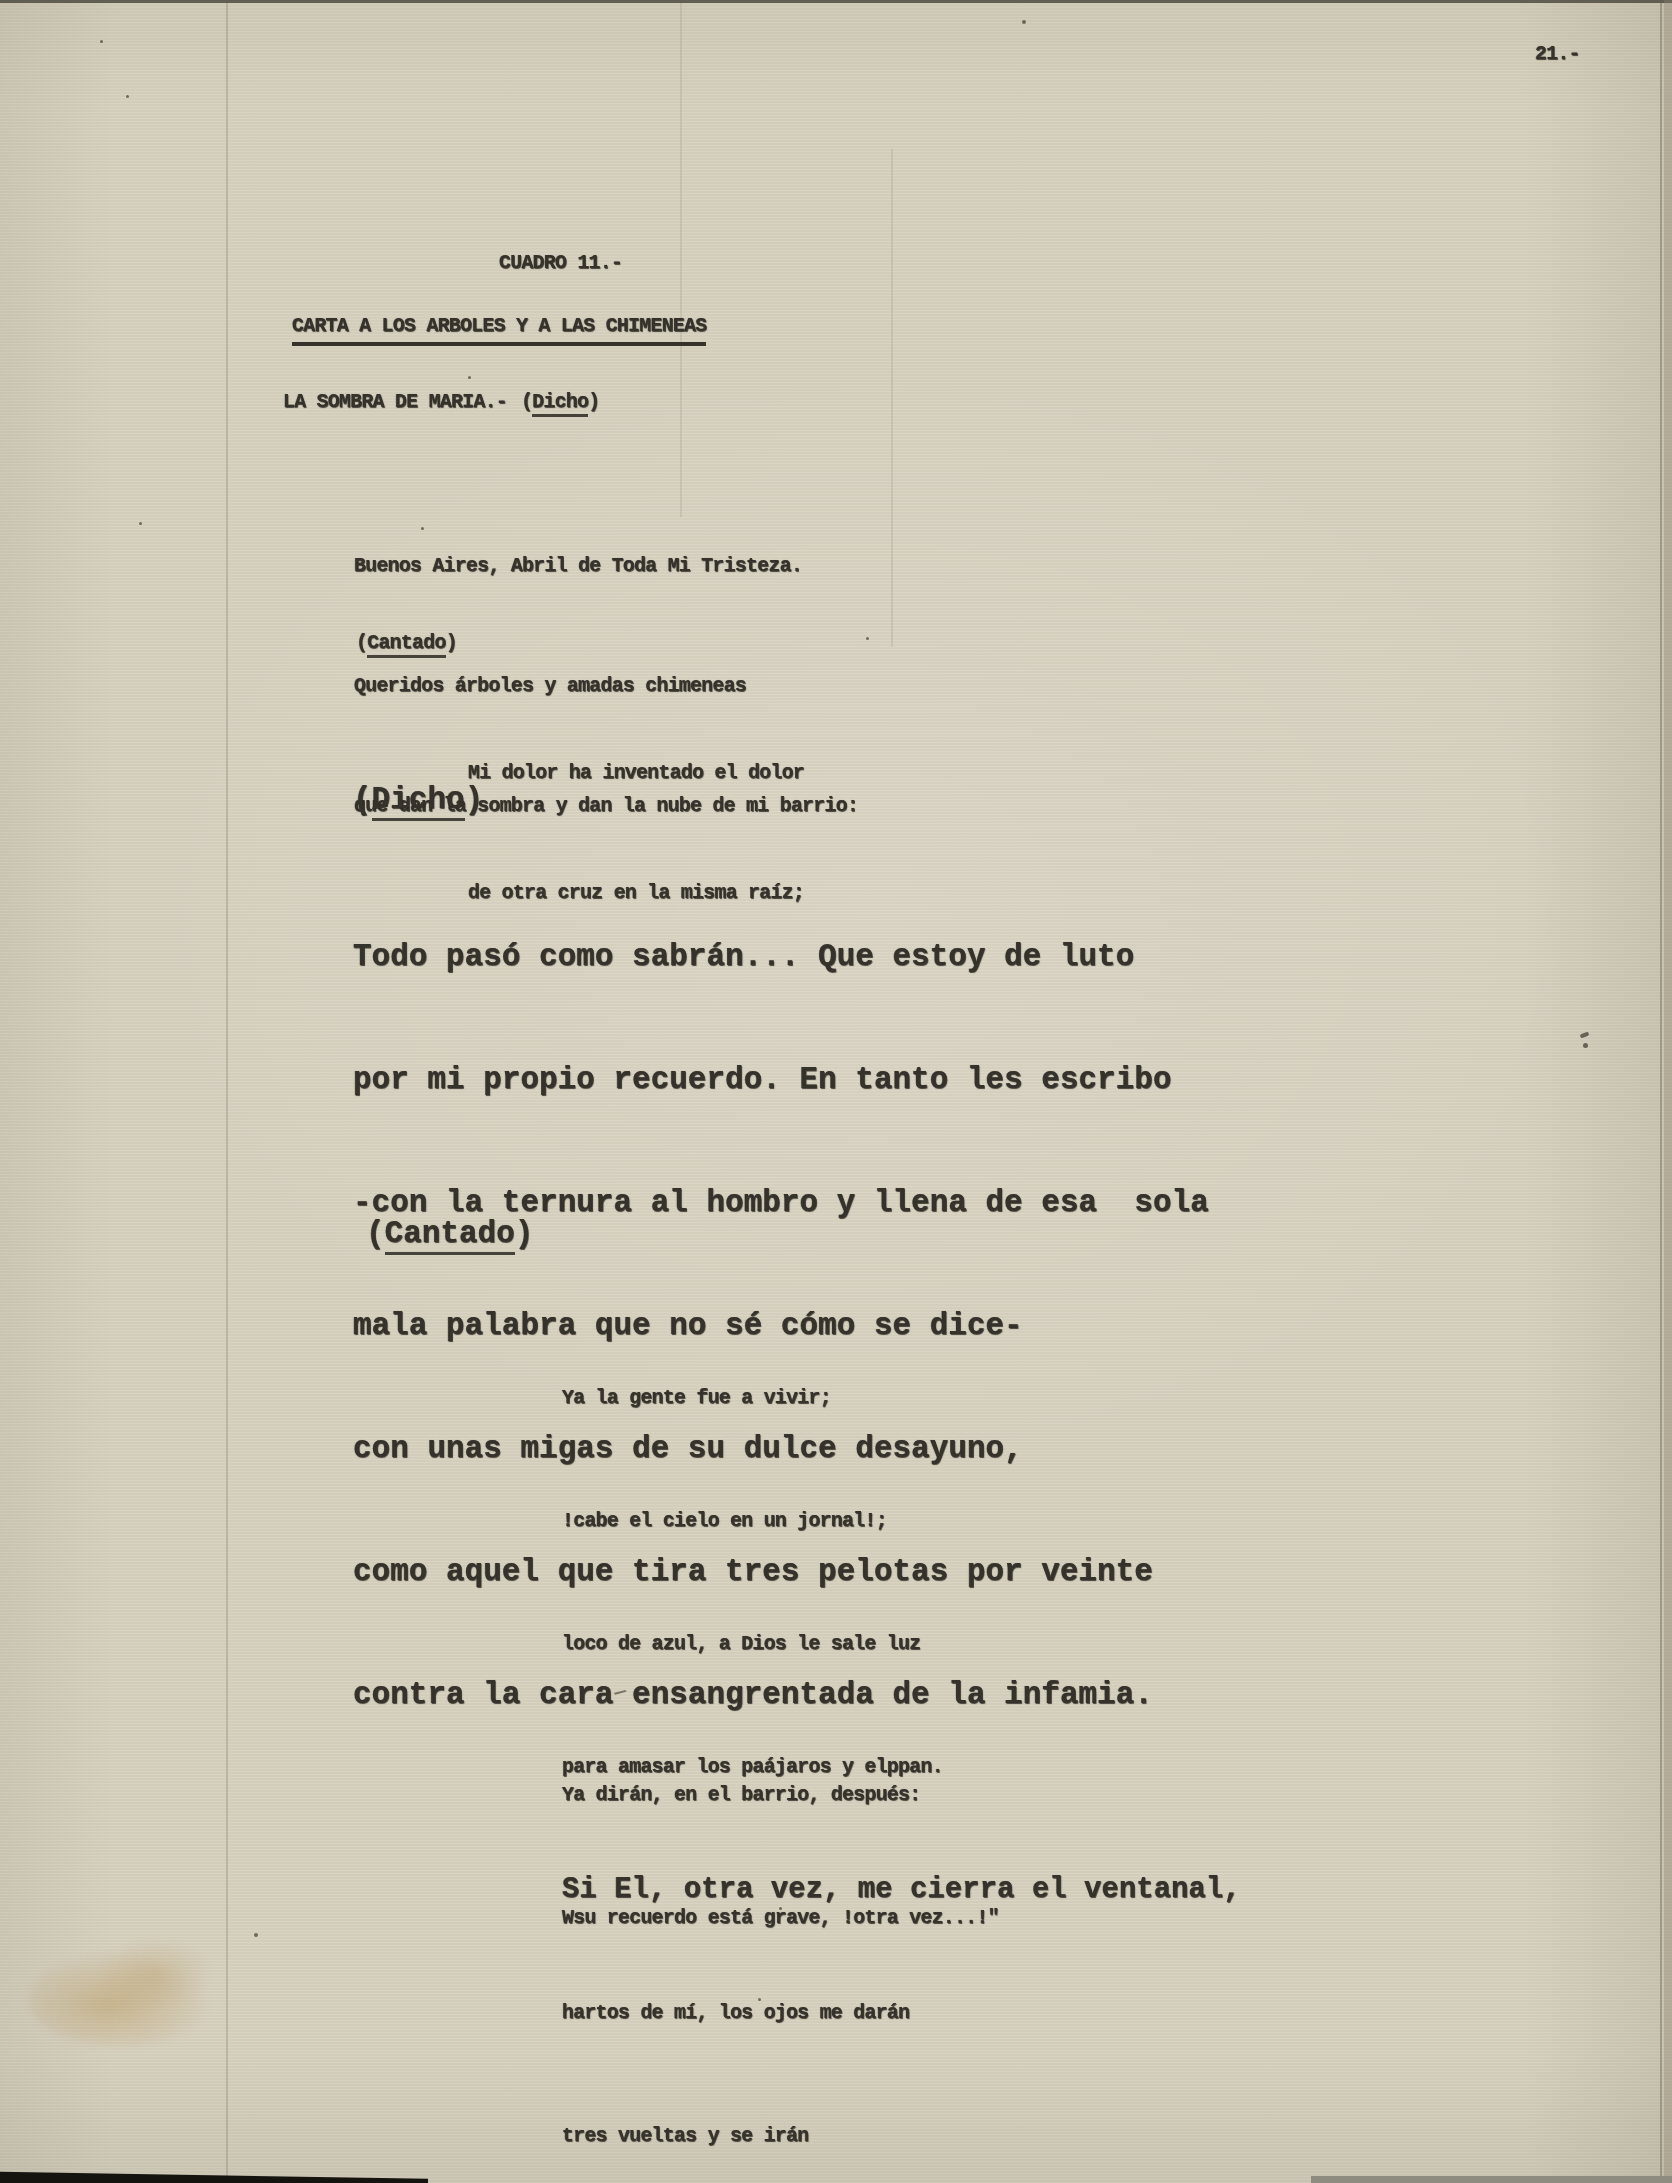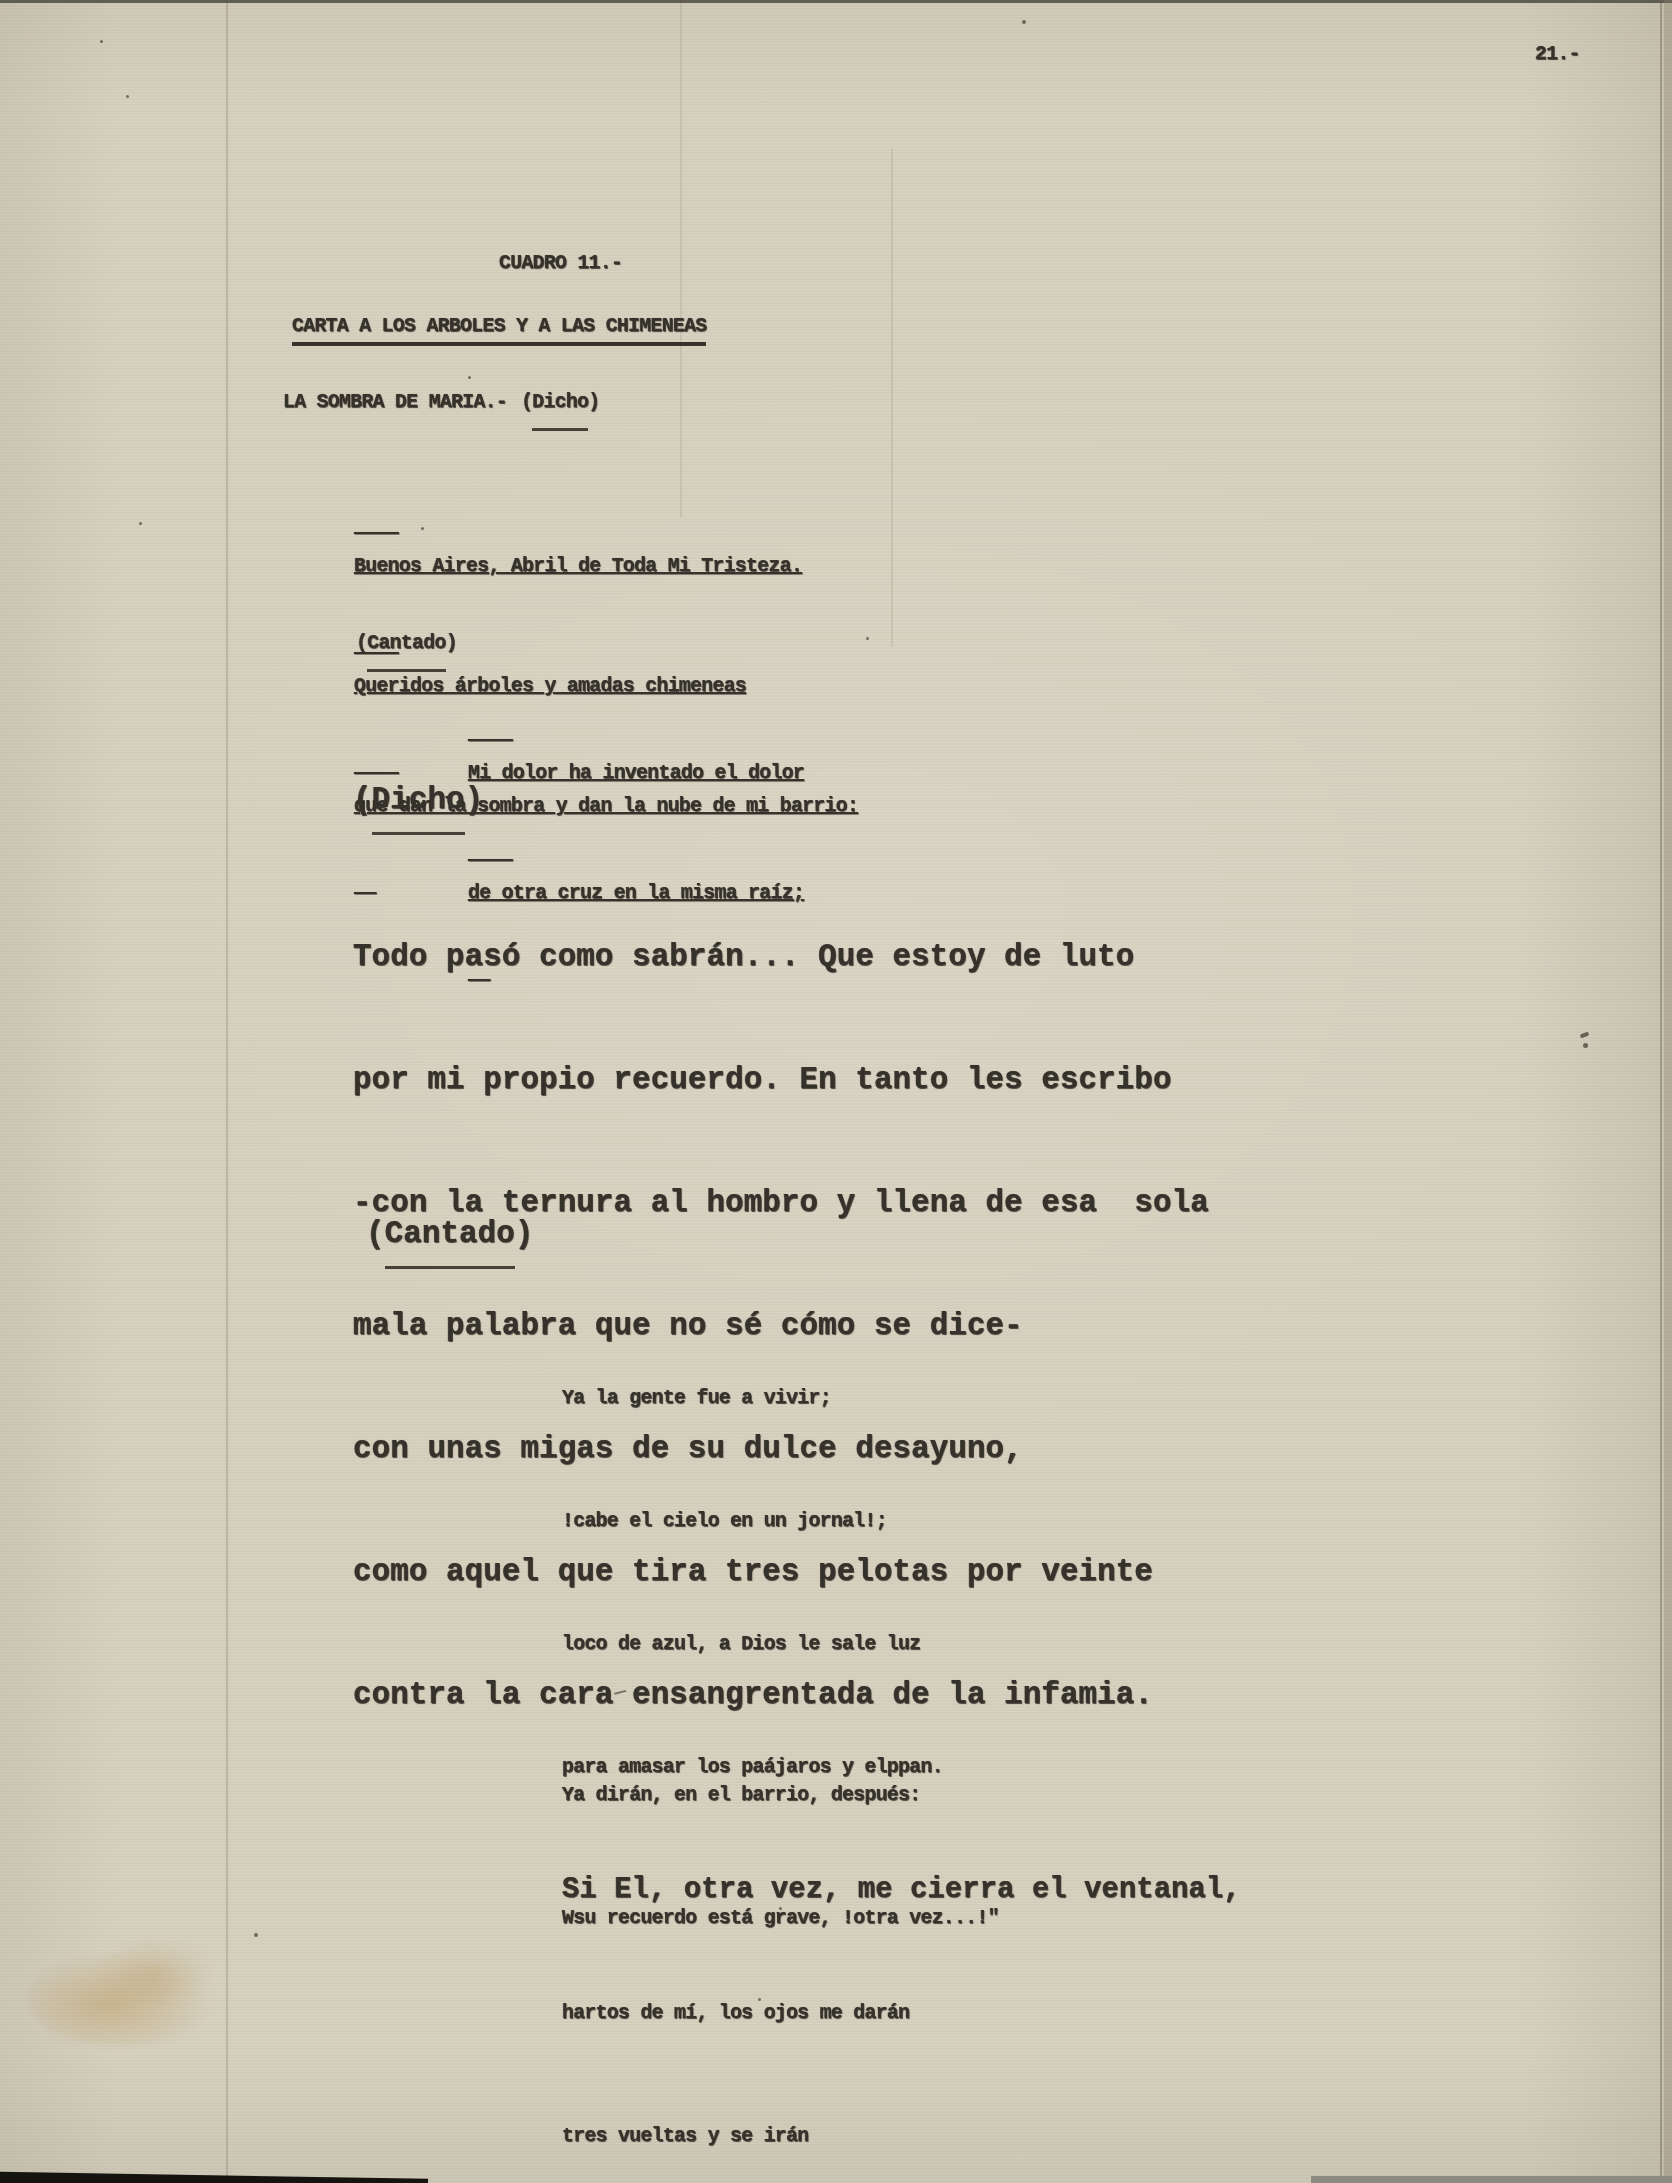--- a/index.html
+++ b/index.html
@@ -17,23 +17,23 @@
     color:#34322b;
     font-weight:bold;
   }
   .ink{
     text-shadow:0.6px 0.6px 0.9px rgba(48,44,36,0.85), -0.4px 0 0.7px rgba(48,44,36,0.45);
     white-space:pre;
   }
   .abs{position:absolute;}
   .size-a{font-size:20px;letter-spacing:-0.8px;}
   .size-b{font-size:31px;letter-spacing:0px;}
-  .block-a{line-height:40px;text-decoration:underline;}
+  .block-a{line-height:40px;}
   .block-b{line-height:41px;}
-  .u{border-bottom:3px solid rgba(44,41,34,0.85);padding-bottom:15px;}
+  .u{border-bottom:3px solid rgba(44,41,34,0.85);padding-bottom:1px;}
   .u-thick{border-bottom:4px solid rgba(40,37,31,0.92);padding-bottom:5px;}
   .mode-group{margin-left:14px;}
   .big-line{font-size:29px;letter-spacing:0px;}
   
   .edge-top{left:0;top:0;width:1673px;height:3px;background:#4e4b41;opacity:0.85;}
   .crease{width:2px;background:rgba(95,88,70,0.22);}
   .crease-left{left:226px;top:0;height:2183px;}
   .crease-mid1{left:680px;top:0;height:517px;background:rgba(95,88,70,0.12);}
   .crease-mid2{left:891px;top:149px;height:498px;background:rgba(95,88,70,0.12);}
   .crease-right{left:1660px;top:0;height:2183px;background:rgba(95,88,70,0.38);}

